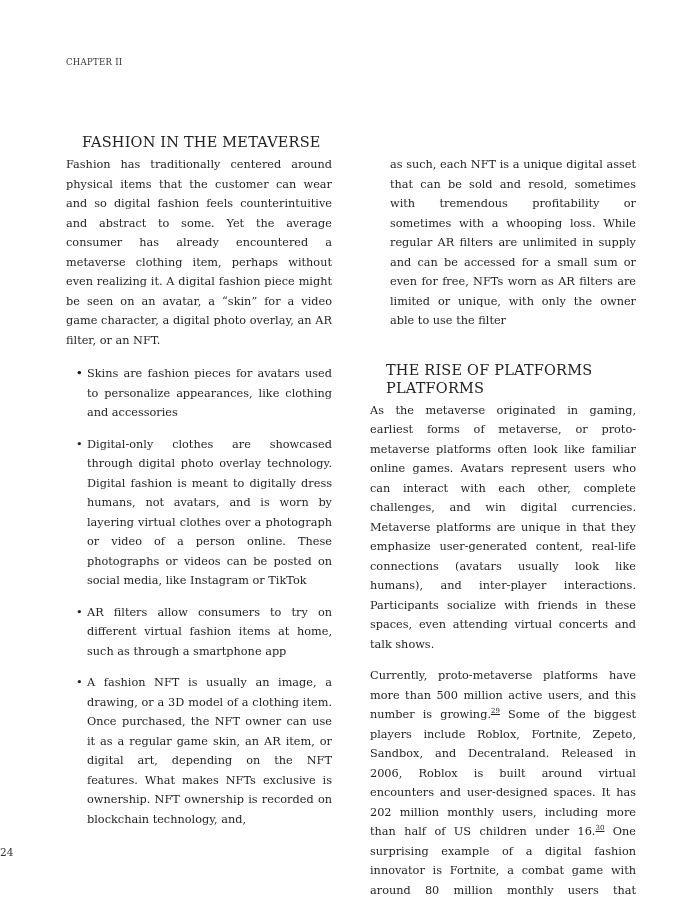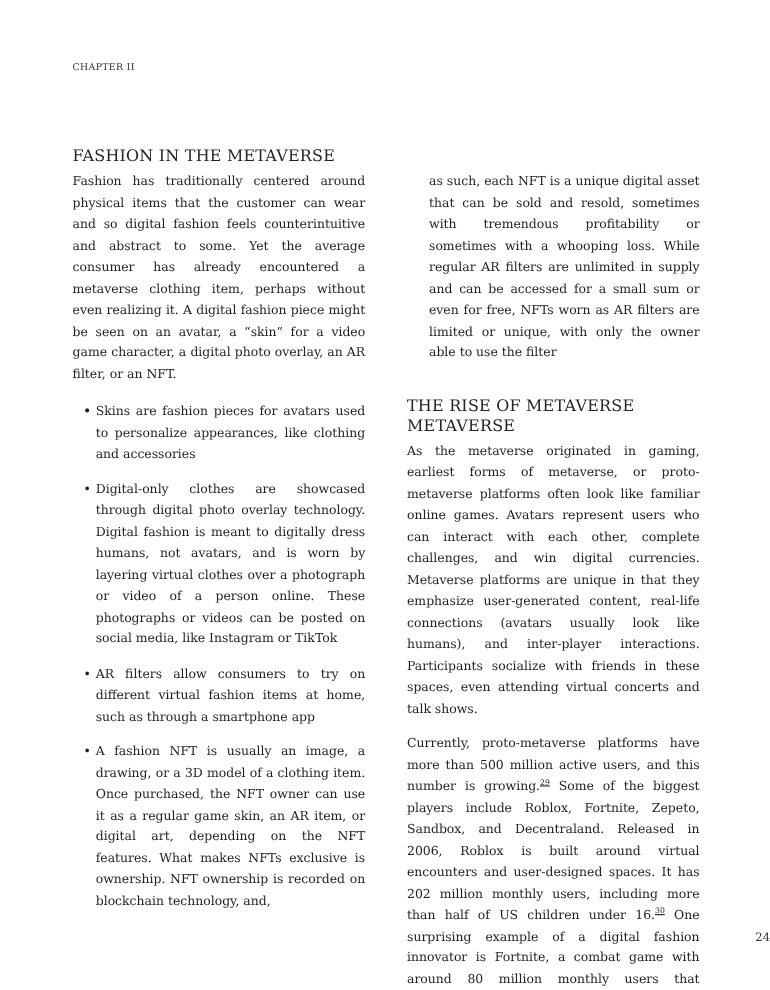--- a/index.html
+++ b/index.html
@@ -2,30 +2,30 @@
 <html><head>
 <meta charset="utf-8">
 <style>
   html, body { margin: 0; padding: 0; background: #ffffff; }
   body { width: 700px; height: 900px; position: relative; overflow: hidden;
          font-family: "DejaVu Serif", "Liberation Serif", serif; color: #1f1f1f; }
   .chapter { position: absolute; left: 66px; top: 57px; font-size: 8.5px; letter-spacing: 0.3px; color: #333; }
   .col { position: absolute; width: 266px; font-size: 11.3px; line-height: 19.5px; }
   .col-left { left: 66px; top: 133px; }
   .col-right { left: 370px; top: 155px; }
-  h2 { font-weight: normal; font-size: 14.5px; line-height: 18px; margin: 0 0 4px 0; letter-spacing: 0.2px; color: #222; }
+  h2 { font-weight: normal; font-size: 14.5px; line-height: 18px; margin: 0 0 4px 16px; letter-spacing: 0.2px; color: #222; }
   p { margin: 0; text-align: justify; }
   p.gap { margin-top: 12px; }
   ul { list-style: none; margin: 14px 0 0 0; padding: 0; }
   li { position: relative; padding-left: 21px; text-align: justify; margin-bottom: 12px; }
   li .bullet { position: absolute; left: 10px; top: 0; }
   .col-right p.indent { padding-left: 20px; }
   .section2 { margin-top: 30px; }
   sup { font-size: 7px; line-height: 0; vertical-align: super; text-decoration: underline; }
-  .page-number { position: absolute; left: 0; width: 700px; text-align: right; top: 846px; font-size: 10.5px; color: #333; }
+  .page-number { position: absolute; left: 0; width: 700px; text-align: left; top: 846px; font-size: 10.5px; color: #333; }
 </style>
 </head>
 <body>
 
 <div class="chapter">CHAPTER II</div>
 
 <div class="col col-left">
   <h2>FASHION IN THE METAVERSE</h2>
   <p>Fashion has traditionally centered around physical items that the customer can wear and so digital fashion feels counterintuitive and abstract to some. Yet the average consumer has already encountered a metaverse clothing item, perhaps without even realizing it. A digital fashion piece might be seen on an avatar, a “skin” for a video game character, a digital photo overlay, an AR filter, or an NFT.</p>
   <ul>
@@ -33,19 +33,19 @@
     <li><span class="bullet">•</span><span>Skins are fashion pieces for avatars used to personalize appearances, like clothing and accessories</span></li>
     <li><span class="bullet">•</span><span>Digital-only clothes are showcased through digital photo overlay technology. Digital fashion is meant to digitally dress humans, not avatars, and is worn by layering virtual clothes over a photograph or video of a person online. These photographs or videos can be posted on social media, like Instagram or TikTok</span></li>
     <li><span class="bullet">•</span><span>AR filters allow consumers to try on different virtual fashion items at home, such as through a smartphone app</span></li>
     <li><span class="bullet">•</span><span>A fashion NFT is usually an image, a drawing, or a 3D model of a clothing item. Once purchased, the NFT owner can use it as a regular game skin, an AR item, or digital art, depending on the NFT features. What makes NFTs exclusive is ownership. NFT ownership is recorded on blockchain technology, and,</span></li>
   </ul>
 </div>
 
 <div class="col col-right">
   <p class="indent">as such, each NFT is a unique digital asset that can be sold and resold, sometimes with tremendous profitability or sometimes with a whooping loss. While regular AR filters are unlimited in supply and can be accessed for a small sum or even for free, NFTs worn as AR filters are limited or unique, with only the owner able to use the filter</p>
   <div class="section2">
-    <h2>THE RISE OF METAVERSE METAVERSE</h2>
+    <h2>THE RISE OF PLATFORMS PLATFORMS</h2>
     <p>As the metaverse originated in gaming, earliest forms of metaverse, or proto-metaverse platforms often look like familiar online games. Avatars represent users who can interact with each other, complete challenges, and win digital currencies. Metaverse platforms are unique in that they emphasize user-generated content, real-life connections (avatars usually look like humans), and inter-player interactions. Participants socialize with friends in these spaces, even attending virtual concerts and talk shows.</p>
     <p class="gap"><span>Currently, proto-metaverse platforms have more than 500 million active users, and this number is growing.</span><sup>29</sup><span> Some of the biggest players include Roblox, Fortnite, Zepeto, Sandbox, and Decentraland. Released in 2006, Roblox is built around virtual encounters and user-designed spaces. It has 202 million monthly users, including more than half of US children under 16.</span><sup>30</sup><span> One surprising example of a digital fashion innovator is Fortnite, a combat game with around 80 million monthly users that launched in 2017.</span></p>
   </div>
 </div>
 
 <div class="page-number">24</div>
 
 </body></html>

